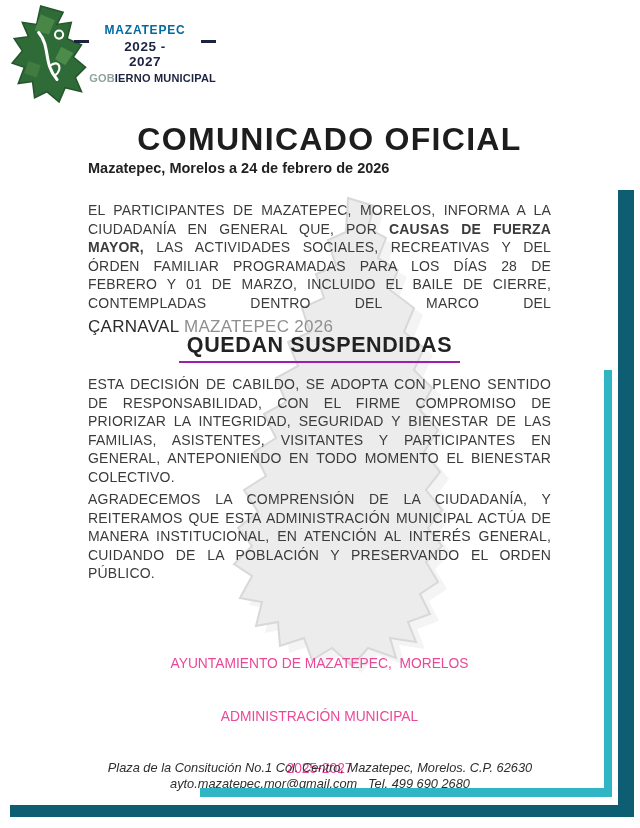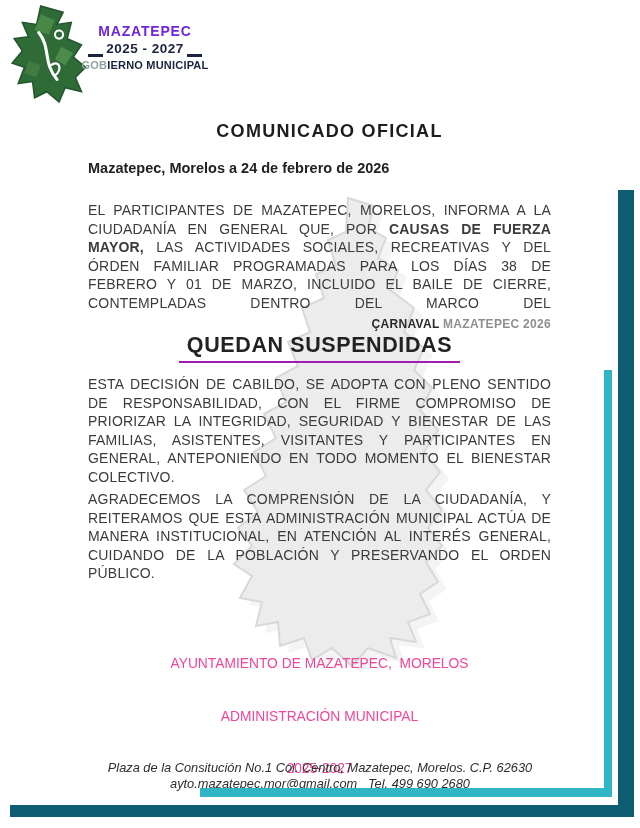--- a/index.html
+++ b/index.html
@@ -11,49 +11,49 @@
     overflow:hidden;
   }
   
   .watermark{position:absolute;left:222px;top:186px;z-index:0;}
   
   .logo-map{position:absolute;left:10px;top:4px;z-index:1;}
   .logo-text{
     position:absolute;left:74px;top:24px;width:142px;
     text-align:center;z-index:1;line-height:1.1;
   }
-  .logo-title{font-size:14px;font-weight:bold;color:#6d28d9;letter-spacing:.8px;}
+  .logo-title{font-size:12px;font-weight:bold;color:#0369a1;letter-spacing:.8px;}
   .logo-subtitle{font-size:14.5px;font-weight:bold;color:#29a4b4;letter-spacing:.7px;margin-top:2px;}
-  .logo-period{display:flex;align-items:flex-end;justify-content:center;gap:3px;margin-top:3px;}
+  .logo-period{display:flex;align-items:flex-start;justify-content:center;gap:18px;margin-top:3px;}
   .logo-period .dash{width:15px;height:3px;background:#1c2340;}
   .logo-period .yrs{font-size:13.5px;font-weight:bold;color:#1c2340;letter-spacing:.5px;}
-  .logo-caption{font-size:11px;font-weight:bold;letter-spacing:.2px;margin-top:2px;color:#1c2340;}
+  .logo-caption{font-size:11px;font-weight:bold;letter-spacing:.2px;margin-top:2px;color:#1c2340;text-align:right;}
   .logo-caption .gob{color:#8fa39f;}
   
   .doc-title{
     position:absolute;left:98px;top:121px;width:463px;
-    text-align:center;font-size:18px;font-weight:bold;color:#1d1d1d;
+    text-align:center;font-size:32px;font-weight:bold;color:#1d1d1d;
     letter-spacing:1.3px;z-index:1;margin:0;
   }
   .dateline{
     position:absolute;left:88px;top:160px;width:463px;
     text-align:left;font-size:14.5px;font-weight:bold;color:#222;z-index:1;
   }
   
   .body-par{
     position:absolute;left:88px;width:463px;margin:0;
     font-size:14px;line-height:18.6px;color:#3b3b3b;
     text-align:justify;letter-spacing:.2px;z-index:1;
   }
   #p1{top:201px;text-align-last:justify;}
   #p2{top:375px;}
   #p3{top:490px;}
   .carnaval{
-    position:absolute;left:88px;top:317px;width:463px;text-align:right;
-    font-size:12px;font-weight:bold;z-index:1;letter-spacing:.3px;
+    position:absolute;left:88px;top:317px;width:463px;text-align:left;
+    font-size:17px;font-weight:normal;z-index:1;letter-spacing:.3px;
   }
   .carnaval .c-dark{color:#2a2a2a;}
   .carnaval .c-gray{color:#8f8f8f;}
   .quedan{
     position:absolute;left:88px;top:333px;width:463px;text-align:center;z-index:1;
   }
   .quedan span{
     display:inline-block;font-size:21.5px;font-weight:bold;color:#222;
     letter-spacing:.6px;border-bottom:2px solid #a21caf;padding:0 8px 3px 8px;
   }
@@ -105,21 +105,21 @@
         <span class="yrs">2025 - 2027</span>
         <span class="dash"></span>
       </div>
       <div class="logo-caption"><span class="gob">GOB</span><span>IERNO MUNICIPAL</span></div>
     </div>
   </header>
 
   <h1 class="doc-title">COMUNICADO OFICIAL</h1>
   <div class="dateline">Mazatepec, Morelos a 24 de febrero de 2026</div>
 
-  <p class="body-par" id="p1"><span>EL PARTICIPANTES DE MAZATEPEC, MORELOS, INFORMA A LA CIUDADANÍA EN GENERAL QUE, POR </span><strong>CAUSAS DE FUERZA MAYOR,</strong><span> LAS ACTIVIDADES SOCIALES, RECREATIVAS Y DEL ÓRDEN FAMILIAR PROGRAMADAS PARA LOS DÍAS 38 DE FEBRERO Y 01 DE MARZO, INCLUIDO EL BAILE DE CIERRE, CONTEMPLADAS DENTRO DEL MARCO DEL</span></p>
+  <p class="body-par" id="p1"><span>EL PARTICIPANTES DE MAZATEPEC, MORELOS, INFORMA A LA CIUDADANÍA EN GENERAL QUE, POR </span><strong>CAUSAS DE FUERZA MAYOR,</strong><span> LAS ACTIVIDADES SOCIALES, RECREATIVAS Y DEL ÓRDEN FAMILIAR PROGRAMADAS PARA LOS DÍAS 28 DE FEBRERO Y 01 DE MARZO, INCLUIDO EL BAILE DE CIERRE, CONTEMPLADAS DENTRO DEL MARCO DEL</span></p>
 
   <div class="carnaval">
     <span class="c-dark">ÇARNAVAL</span>
     <span class="c-gray">MAZATEPEC 2026</span>
   </div>
 
   <div class="quedan">
     <span>QUEDAN SUSPENDIDAS</span>
   </div>
 

